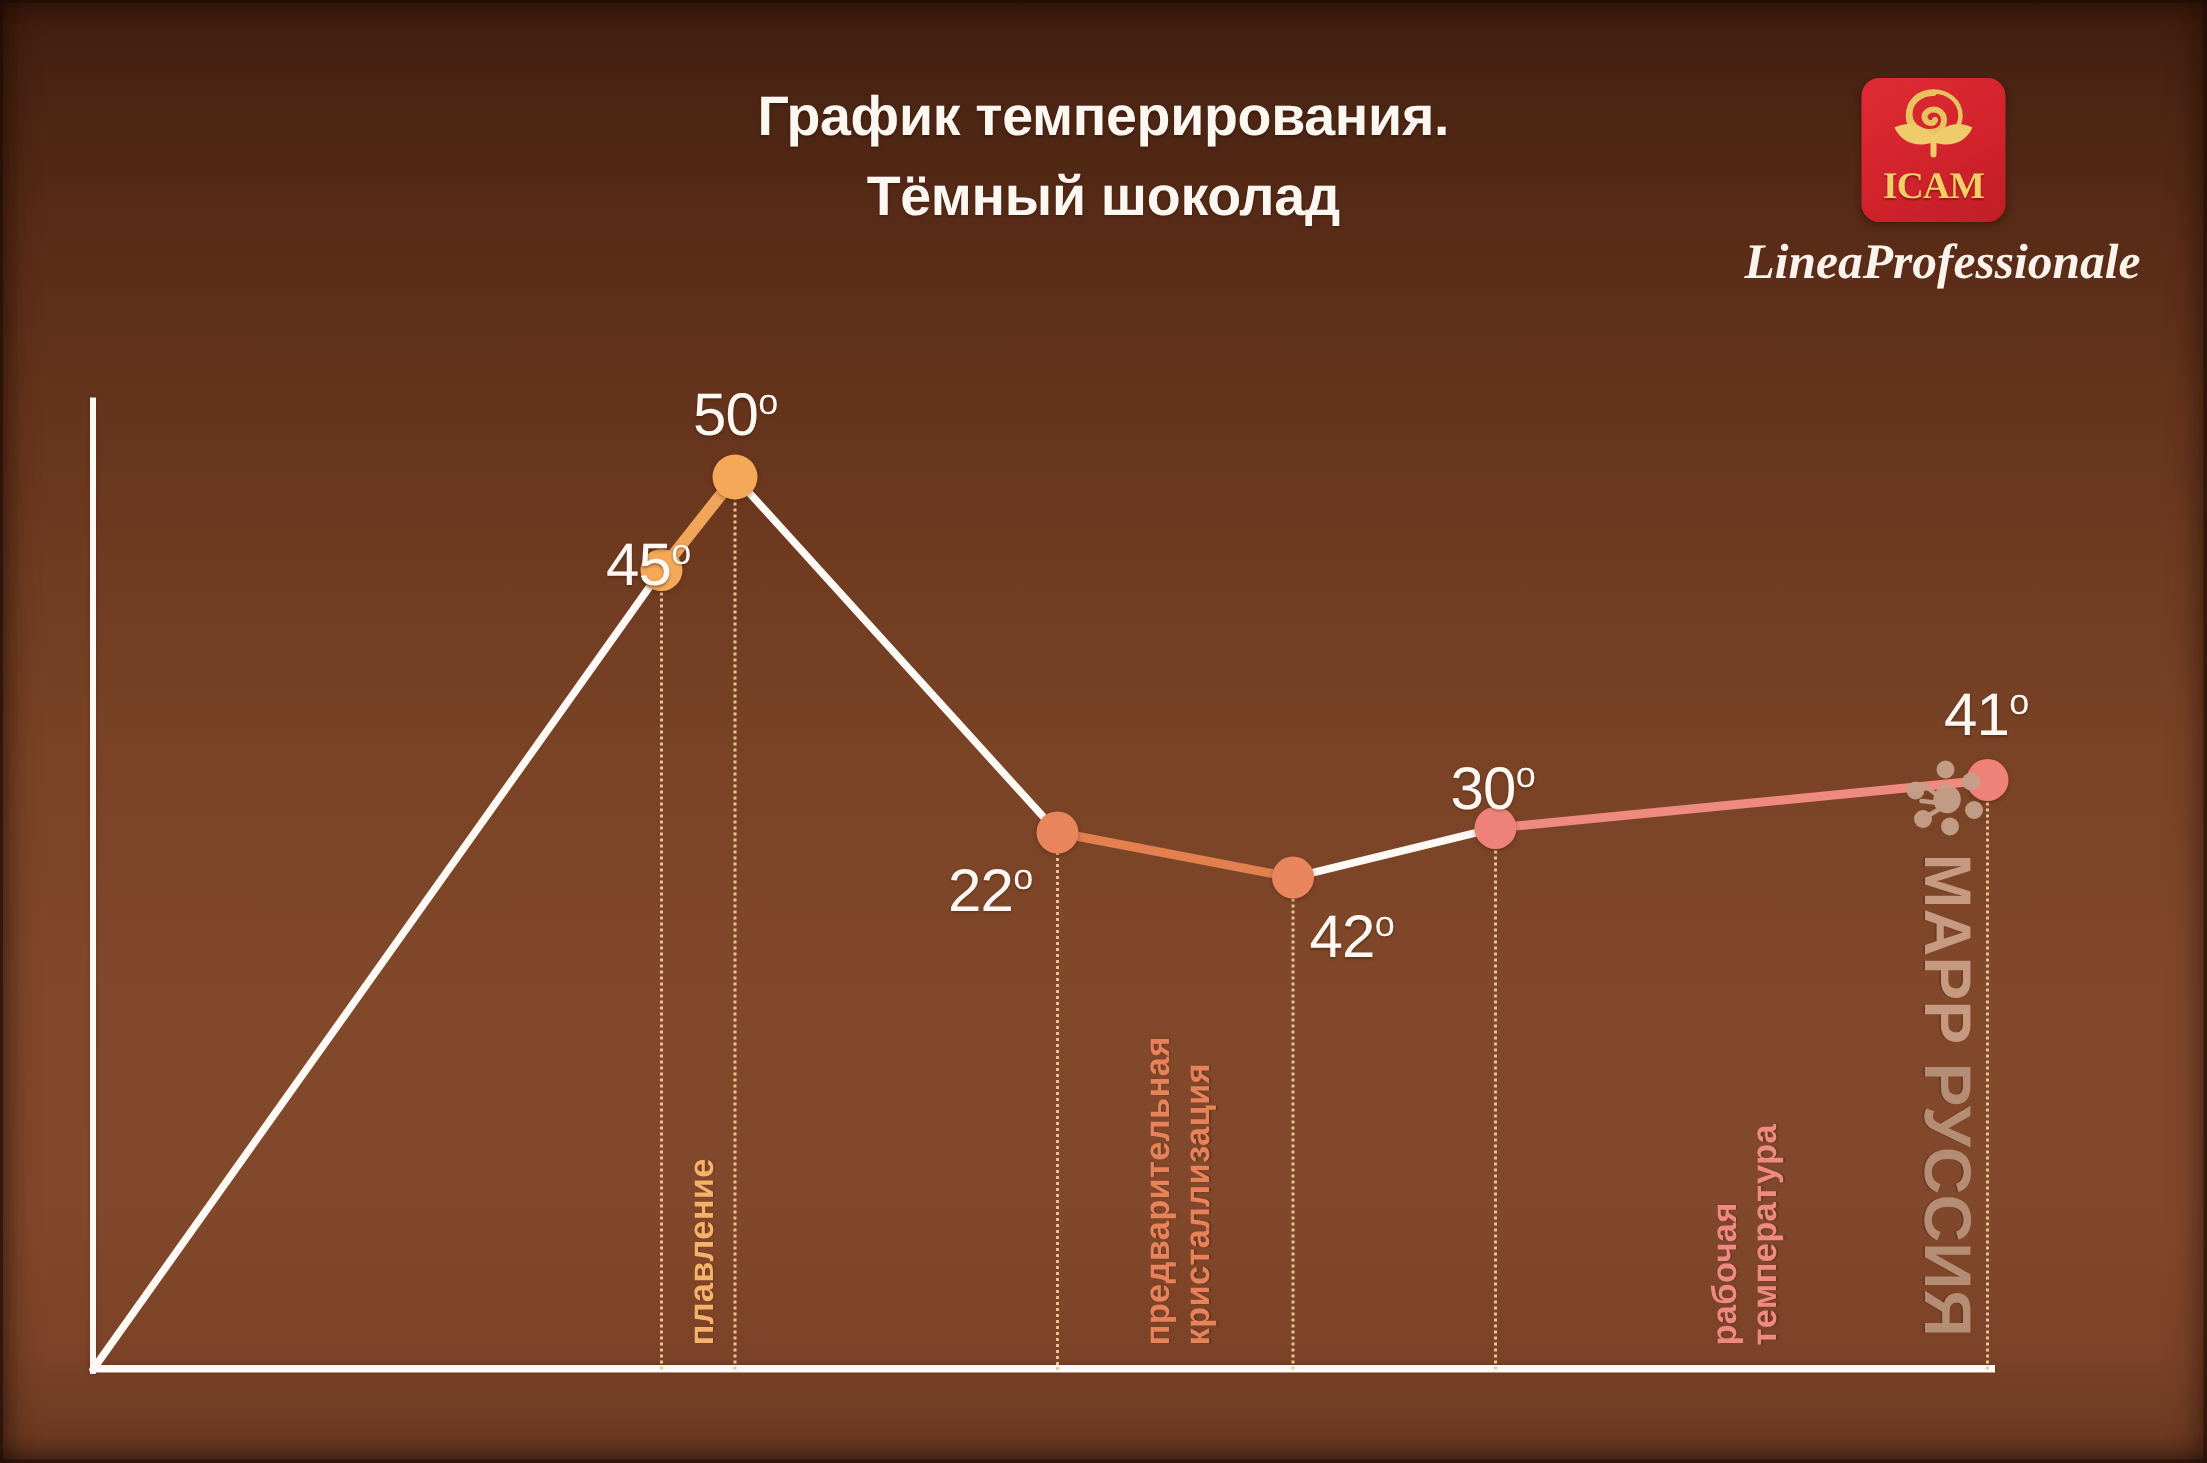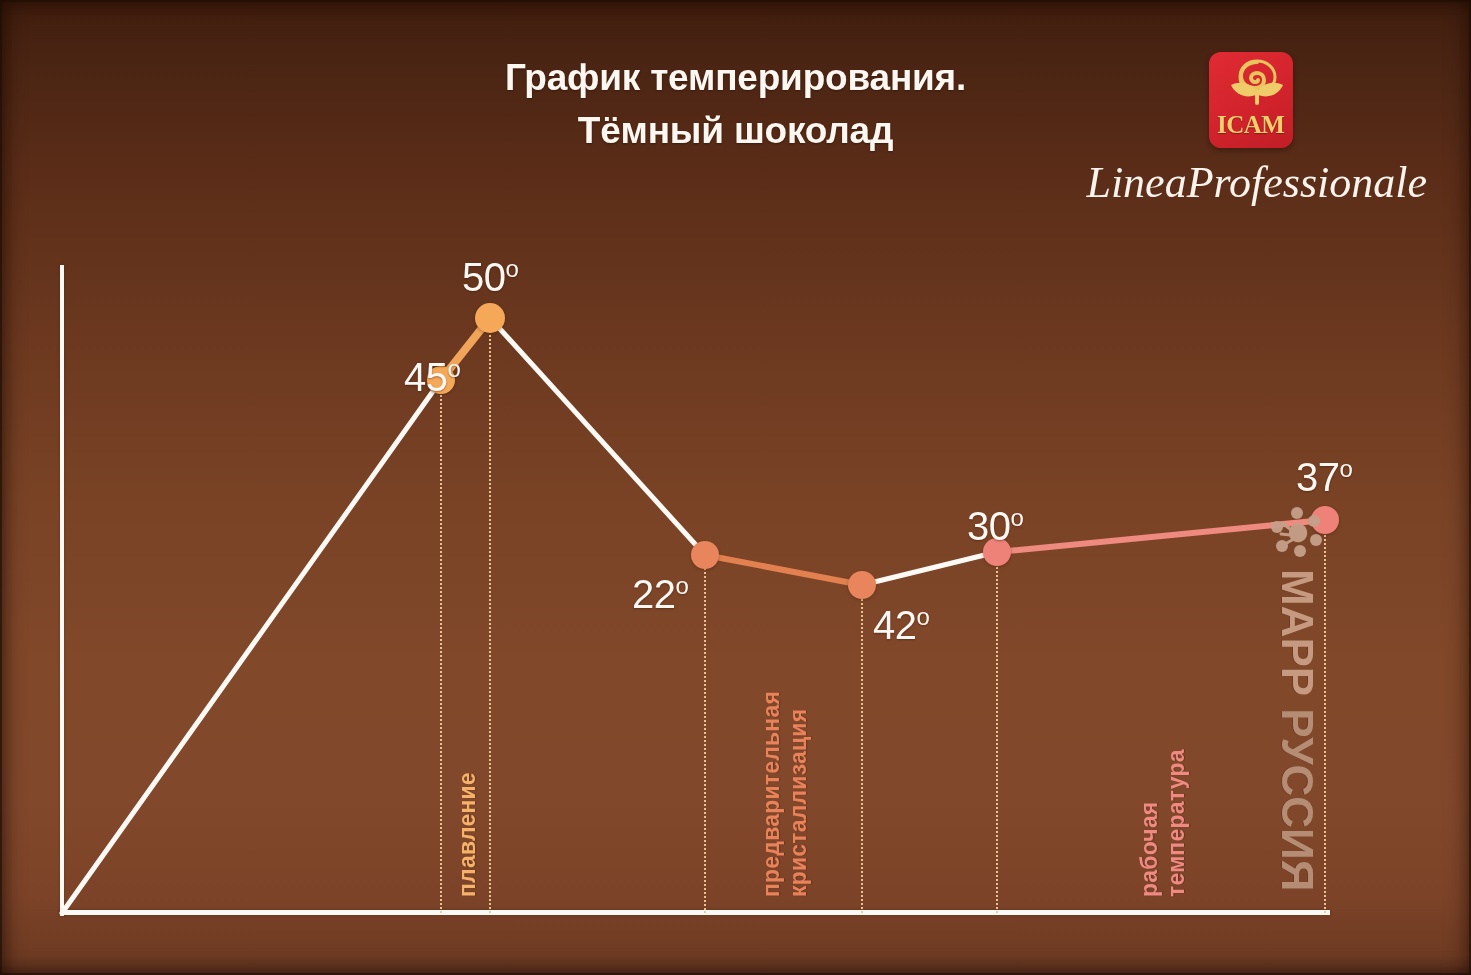--- a/index.html
+++ b/index.html
@@ -58,21 +58,21 @@
   #title .l2 { display:block; }
 
   
   #logo-block {
     position:absolute;
     right:50px; top:52px;
     z-index:25;
     text-align:center;
   }
   #icam-mark {
-    width:84px; height:96px;
+    width:96px; height:96px;
     margin:0 auto;
     background:linear-gradient(150deg,#e02b33 0%,#d2232c 55%,#c01e26 100%);
     border-radius:12px;
     position:relative;
     box-shadow:0 2px 5px rgba(30,10,4,.45);
   }
   #icam-rose { position:absolute; left:14px; top:7px; }
   #icam-word {
     position:absolute;
     left:0; right:0; bottom:9px;
@@ -81,24 +81,25 @@
     font-weight:bold;
     font-size:25px;
     letter-spacing:-0.5px;
     text-shadow:0 1px 1px rgba(120,18,18,.7);
   }
   #linea {
     margin-top:9px;
     color:#fbf4ec;
     font-family:"Liberation Serif", serif;
     font-style:italic;
-    font-size:44px;
+    font-size:33px;
     letter-spacing:0px;
     white-space:nowrap;
     transform:translateX(6px);
+    font-weight:bold;
   }
 
   
   #watermark {
     position:absolute;
     left:1332px; top:505px;
     width:420px; height:70px;
     transform:rotate(90deg);
     transform-origin:0 0;
     z-index:18;
@@ -252,17 +253,17 @@
         <div class="vlabel" style="left: 786px; top: 897px; color: rgb(232, 130, 90);">кристаллизация</div>
         <div class="vlabel" style="left: 1136.5px; top: 897px; color: rgb(239, 138, 131);">рабочая</div>
         <div class="vlabel" style="left: 1163.5px; top: 897px; color: rgb(239, 138, 131);">температура</div>
       </div>
     <div id="pt-labels">
         <div class="ptlabel" style="left: 358px; top: 355px; margin-left: 46px;"><span>45</span><sup>o</sup></div>
         <div class="ptlabel" style="left: 462px; top: 255px;"><span>50</span><sup>o</sup></div>
         <div class="ptlabel" style="left: 632px; top: 572px;"><span>22</span><sup>o</sup></div>
         <div class="ptlabel" style="left: 873px; top: 603px;"><span>42</span><sup>o</sup></div>
         <div class="ptlabel" style="left: 967px; top: 487px; margin-top: 17px;"><span>30</span><sup>o</sup></div>
-        <div class="ptlabel" style="left: 1296px; top: 455px;"><span>37</span><sup>o</sup></div>
+        <div class="ptlabel" style="left: 1296px; top: 455px;"><span>41</span><sup>o</sup></div>
       </div>
   </div>
 
 </div>
 
 </body></html>

